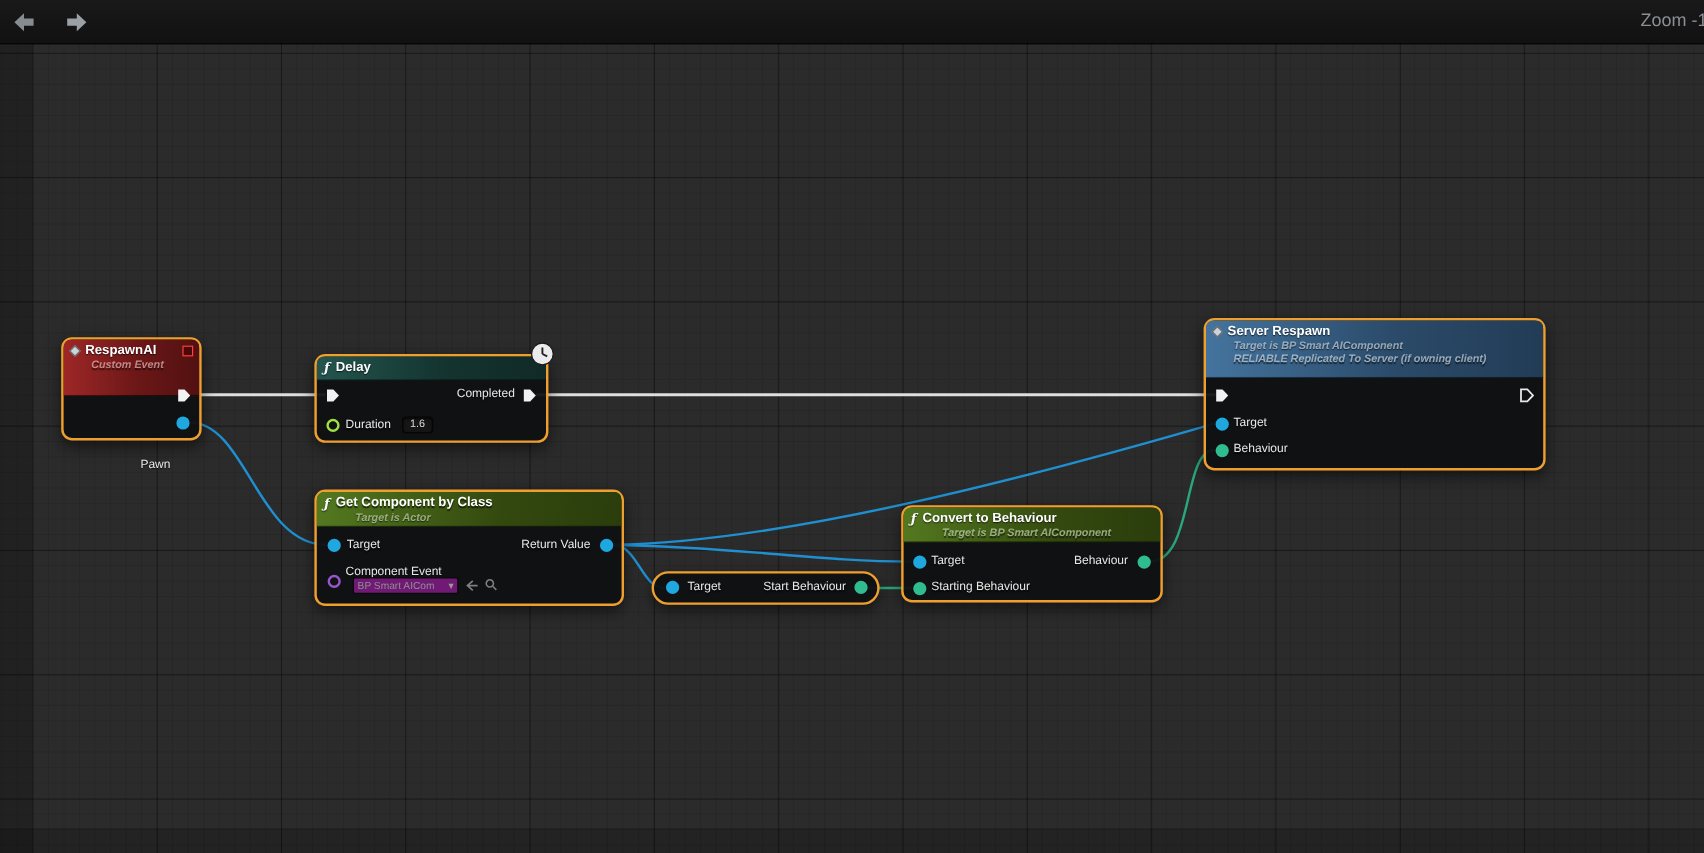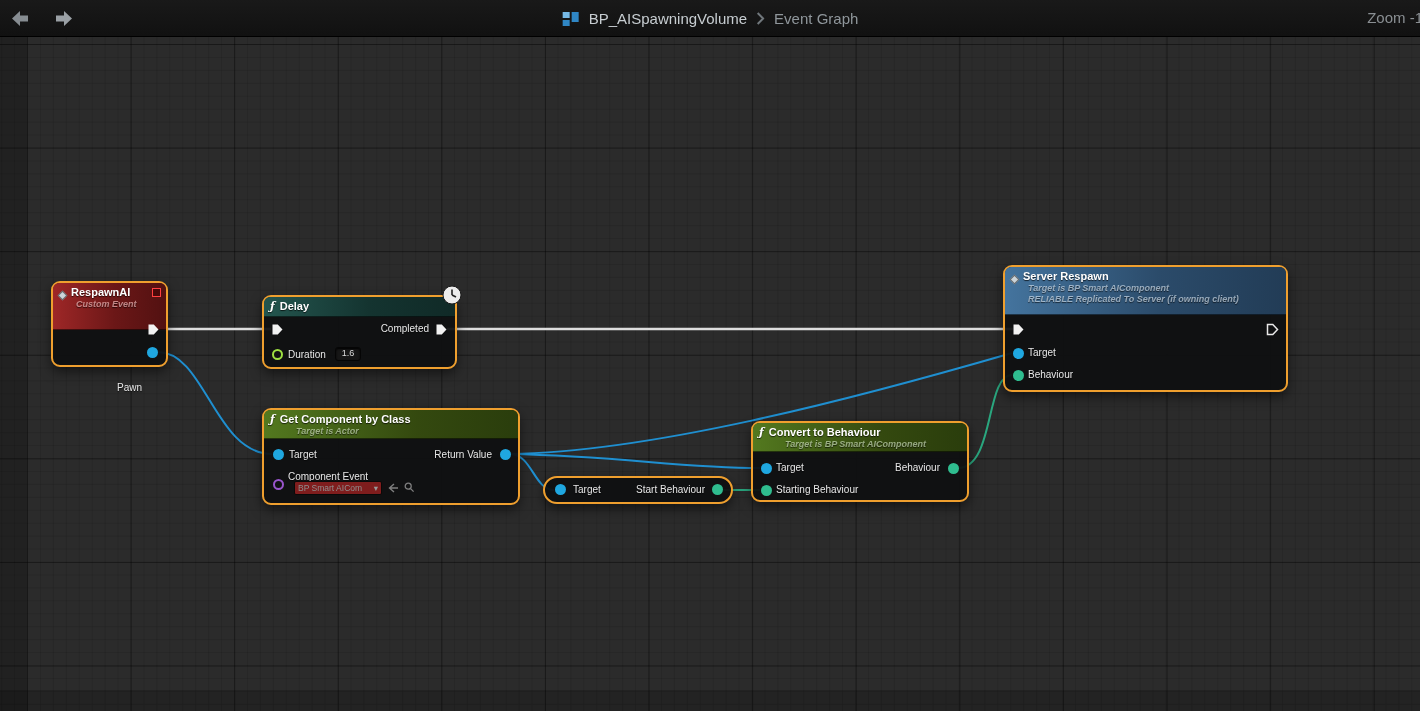--- a/index.html
+++ b/index.html
@@ -42,21 +42,21 @@
   
   .node {
     position:absolute; z-index:2;
     background:rgba(15,16,17,0.94);
     border:2px solid #ef9f2e;
     border-radius:9px;
     box-shadow:0 5px 12px rgba(0,0,0,0.5);
   }
   .node.compact { border-radius:14px; }
   .hdr { position:relative; border-radius:6px 6px 0 0; padding:3px 6px 2px 6px; border-bottom:1px solid rgba(0,0,0,0.55); }
-  .hdr-title { display:flex; align-items:flex-end; gap:5px; font-size:11px; font-weight:bold; color:#fff; line-height:13px; text-shadow:0 1px 1px rgba(0,0,0,0.7); }
+  .hdr-title { display:flex; align-items:center; gap:5px; font-size:11px; font-weight:bold; color:#fff; line-height:13px; text-shadow:0 1px 1px rgba(0,0,0,0.7); }
   .hdr-sub   { font-size:9px; font-style:italic; color:rgba(255,255,255,0.55); margin-left:17px; line-height:11px; text-shadow:0 1px 1px rgba(0,0,0,0.6);font-weight:bold; }
   .hdr-event  { background:linear-gradient(to right,#9e2727,#6b1717 55%,#521111); }
   .hdr-event .hdr-sub { color:rgba(255,195,195,0.65); }
   .hdr-delay  { background:linear-gradient(to right,#24564f,#143430 55%,#102a27); }
   .hdr-green  { background:linear-gradient(to right,#53791f,#34490f 60%,#2a3d0c); }
   .hdr-green .hdr-sub { color:rgba(225,245,205,0.6);margin-left:26px; }
   .hdr-server { background:linear-gradient(to right,#44749e,#2b4b6a 55%,#223c56); }
   .hdr-server .hdr-sub { color:rgba(215,230,245,0.65); }
   .fn-icon { font-family:"DejaVu Serif", serif; font-style:italic; font-weight:bold; font-size:11px; color:#fff; }
   .diamond { width:7px; height:7px; transform:rotate(45deg); background:#ccd4d9; border:1px solid rgba(0,0,0,0.5); flex:0 0 auto; }
@@ -66,21 +66,21 @@
   .pin { position:absolute; border-radius:50%; }
   .pin.solid  { width:11px; height:11px; }
   .pin.hollow { width:11px; height:11px; border:2px solid; background:transparent; }
   .execpin { position:absolute; width:13px; height:13px; }
   .valbox {
     position:absolute; background:#161616; border:1px solid #050505; border-radius:3px;
     color:#dcdcdc; font-size:9px; line-height:11px; text-align:center;
     box-shadow:inset 0 1px 2px #000;
   }
   .dropdown {
-    position:absolute; background:#7f1d1d; border:1px solid #090909; border-radius:2px;
+    position:absolute; background:#701a75; border:1px solid #090909; border-radius:2px;
     color:#8f8f8f; font-size:8.5px; line-height:12px; display:flex; align-items:center;
     justify-content:space-between; padding:0 3px; overflow:hidden;
   }
   .dropdown .txt { overflow:hidden; white-space:nowrap; }
   .mini-icon { position:absolute; }
 </style>
 </head>
 <body>
 
 <div class="graph">
@@ -210,26 +210,14 @@
   </div>
 </div>
 
 <div class="toolbar">
   <svg class="nav-arrow" style="left:10px;" viewBox="0 0 22 21">
     <path d="M10 3 L2 10.5 L10 18 L10 13.5 L18 13.5 L18 7.5 L10 7.5 Z" fill="#868c91"></path>
   </svg>
   <svg class="nav-arrow" style="left:52px;" viewBox="0 0 22 21">
     <path d="M12 3 L20 10.5 L12 18 L12 13.5 L4 13.5 L4 7.5 L12 7.5 Z" fill="#9aa0a5"></path>
   </svg>
-  <div class="crumbs">
-    <svg width="18" height="16" viewBox="0 0 18 16">
-      <rect x="1" y="1" width="7" height="6" fill="#76b9e5"></rect>
-      <rect x="10" y="1" width="7" height="10" fill="#2f86c4"></rect>
-      <rect x="1" y="9" width="7" height="6" fill="#2f86c4"></rect>
-    </svg>
-    <span class="crumb-root">BP_AISpawningVolume</span>
-    <svg width="9" height="13" viewBox="0 0 9 13">
-      <path d="M2 1 L7.5 6.5 L2 12" stroke="#70777c" stroke-width="2" fill="none"></path>
-    </svg>
-    <span class="crumb-cur">Event Graph</span>
-  </div>
   <span class="zoom">Zoom -1</span>
 </div>
 
 </body></html>

